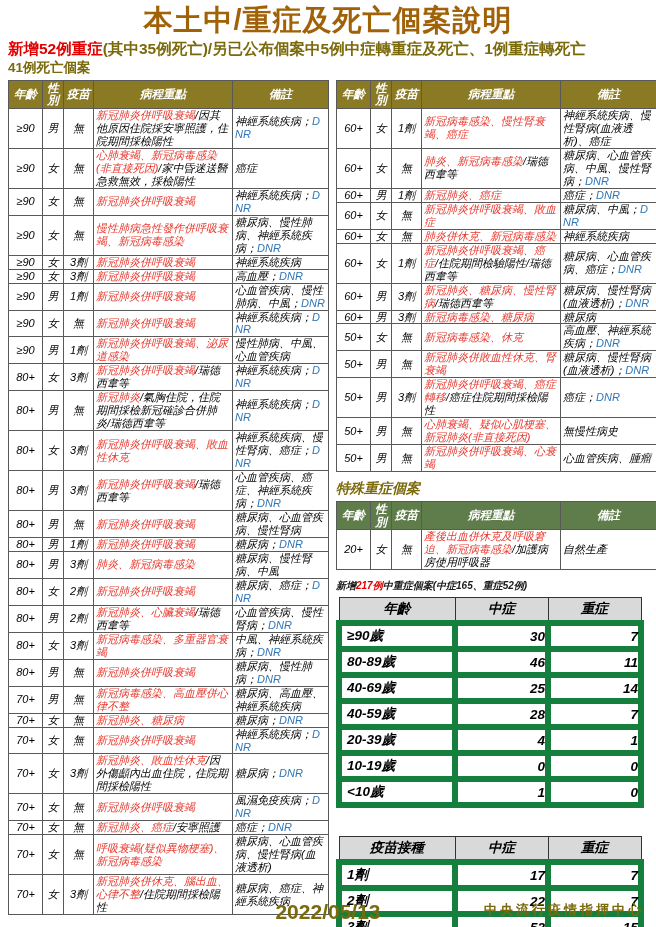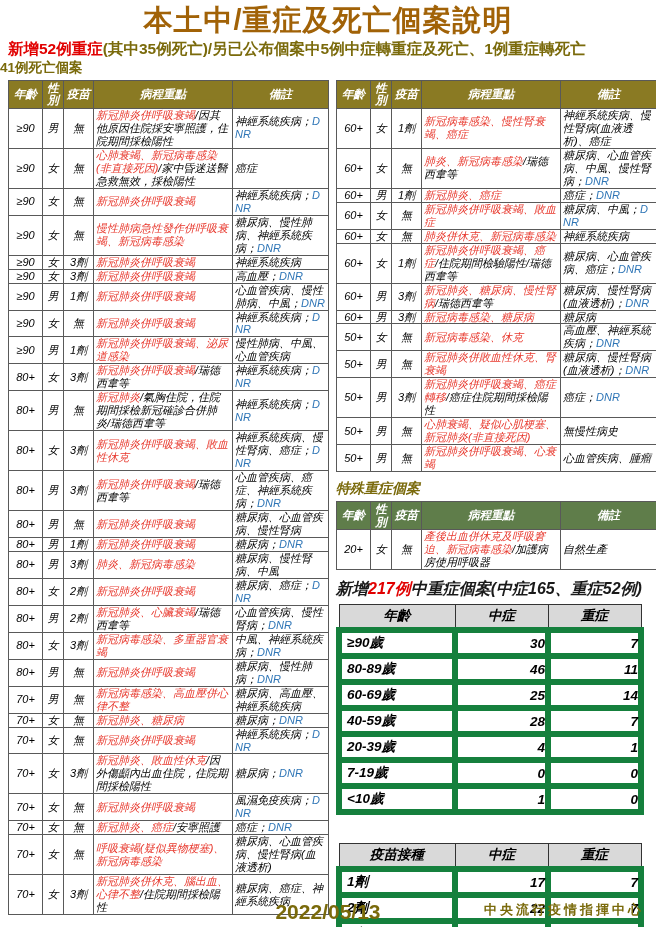--- a/index.html
+++ b/index.html
@@ -10,21 +10,21 @@
   }
   .page-title {
     text-align:center; font-size:29px; font-weight:bold; color:#a16207;
     padding-top:5px; line-height:1.1; letter-spacing:1px;
   }
   .subtitle {
     font-size:15.5px; font-weight:bold; color:#7a6a0b; padding:3px 8px 0 8px; line-height:1.15;
   }
   .subtitle .hl { color:#e10000; }
   .deaths-heading {
-    font-size:13.5px; font-weight:bold; color:#7a6a0b; padding:1px 8px 3px 0;
+    font-size:13.5px; font-weight:bold; color:#7a6a0b; padding:1px 8px 3px 8px;
   }
   .columns { display:flex; gap:8px; padding:0 8px; align-items:flex-start;font-style:italic; }
   .col { width:320px; }
 
   table.death { border-collapse:collapse; width:320px; table-layout:fixed; }
   table.death th {
     background:#8a7a23; color:#fff; font-size:11.5px; font-weight:bold;
     border:1px solid #595959; padding:1px 0; line-height:1.1;
   }
   table.special th { background:#5f7d4a; }
@@ -33,21 +33,21 @@
     padding:0 2px; vertical-align:middle; word-break:break-all;
   }
   td.c { text-align:center; padding:0; }
   .red { color:#e8392e; }
   .dnr { color:#2e75b6; }
 
   .section-heading {
     font-size:14px; font-weight:bold; color:#7a6a0b; padding:8px 0 3px 0;
   }
   .moderate-heading {
-    font-size:16px; font-weight:bold; color:#1a1a1a; padding:9px 0 4px 0;
+    font-size:10px; font-weight:bold; color:#1a1a1a; padding:9px 0 4px 0;
   }
   .moderate-heading .hl { color:#e10000; }
 
   table.stats { border-collapse:collapse; width:302px; table-layout:fixed; }
   table.stats th {
     background:#d9d9d9; color:#000; border:1px solid #333; font-size:13.5px;
     font-weight:bold; padding:2px 0;
   }
   table.stats td {
     border:6px solid #15803d; font-size:13.5px; font-weight:bold; padding:1px 0 1px 0;
@@ -456,36 +456,36 @@
             <td>≥90歲</td>
             <td class="num">30</td>
             <td class="num">7</td>
           </tr>
           <tr>
             <td>80-89歲</td>
             <td class="num">46</td>
             <td class="num">11</td>
           </tr>
           <tr>
-            <td>60-69歲</td>
+            <td>40-69歲</td>
             <td class="num">25</td>
             <td class="num">14</td>
           </tr>
           <tr>
             <td>40-59歲</td>
             <td class="num">28</td>
             <td class="num">7</td>
           </tr>
           <tr>
             <td>20-39歲</td>
             <td class="num">4</td>
             <td class="num">1</td>
           </tr>
           <tr>
-            <td>7-19歲</td>
+            <td>10-19歲</td>
             <td class="num">0</td>
             <td class="num">0</td>
           </tr>
           <tr>
             <td>&lt;10歲</td>
             <td class="num">1</td>
             <td class="num">0</td>
           </tr>
         </tbody>
     </table>

